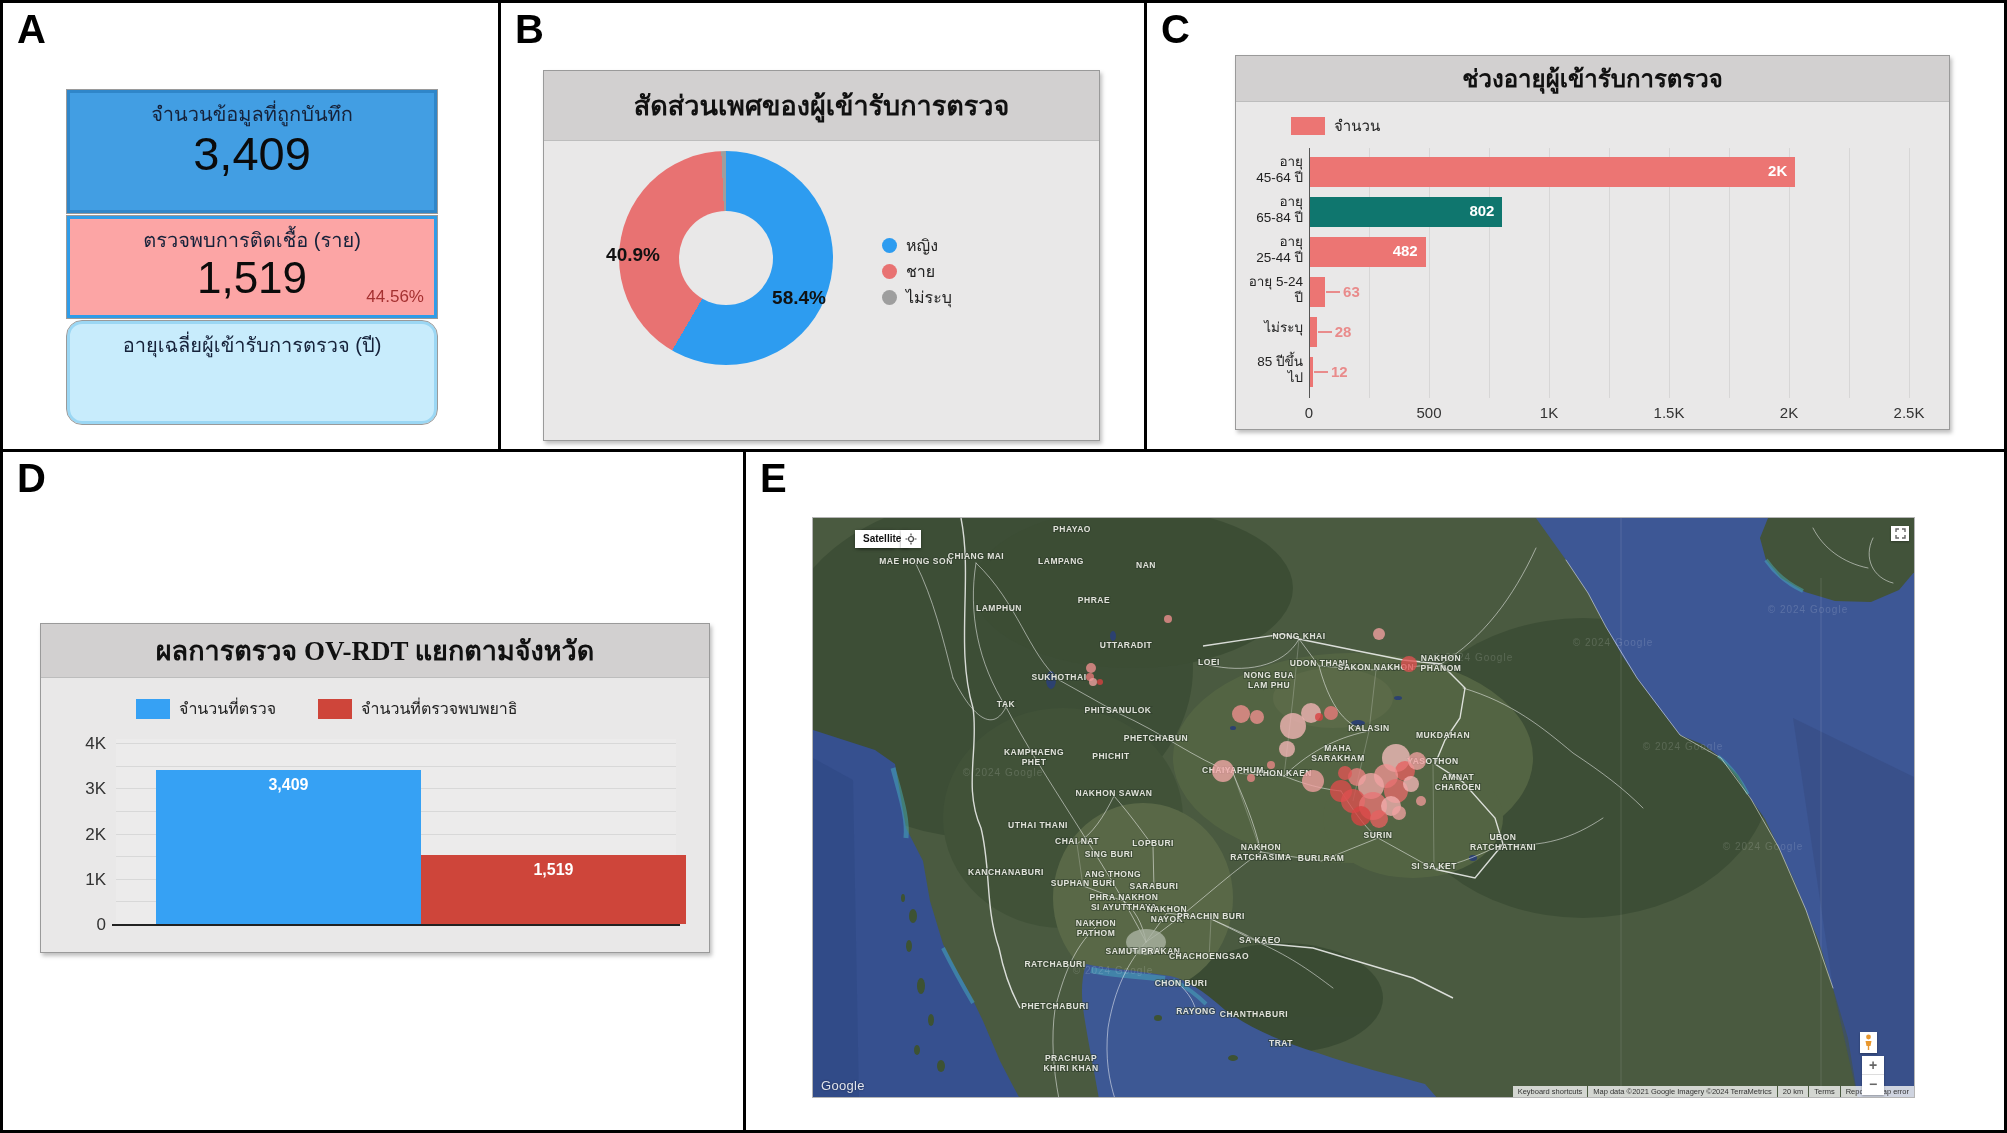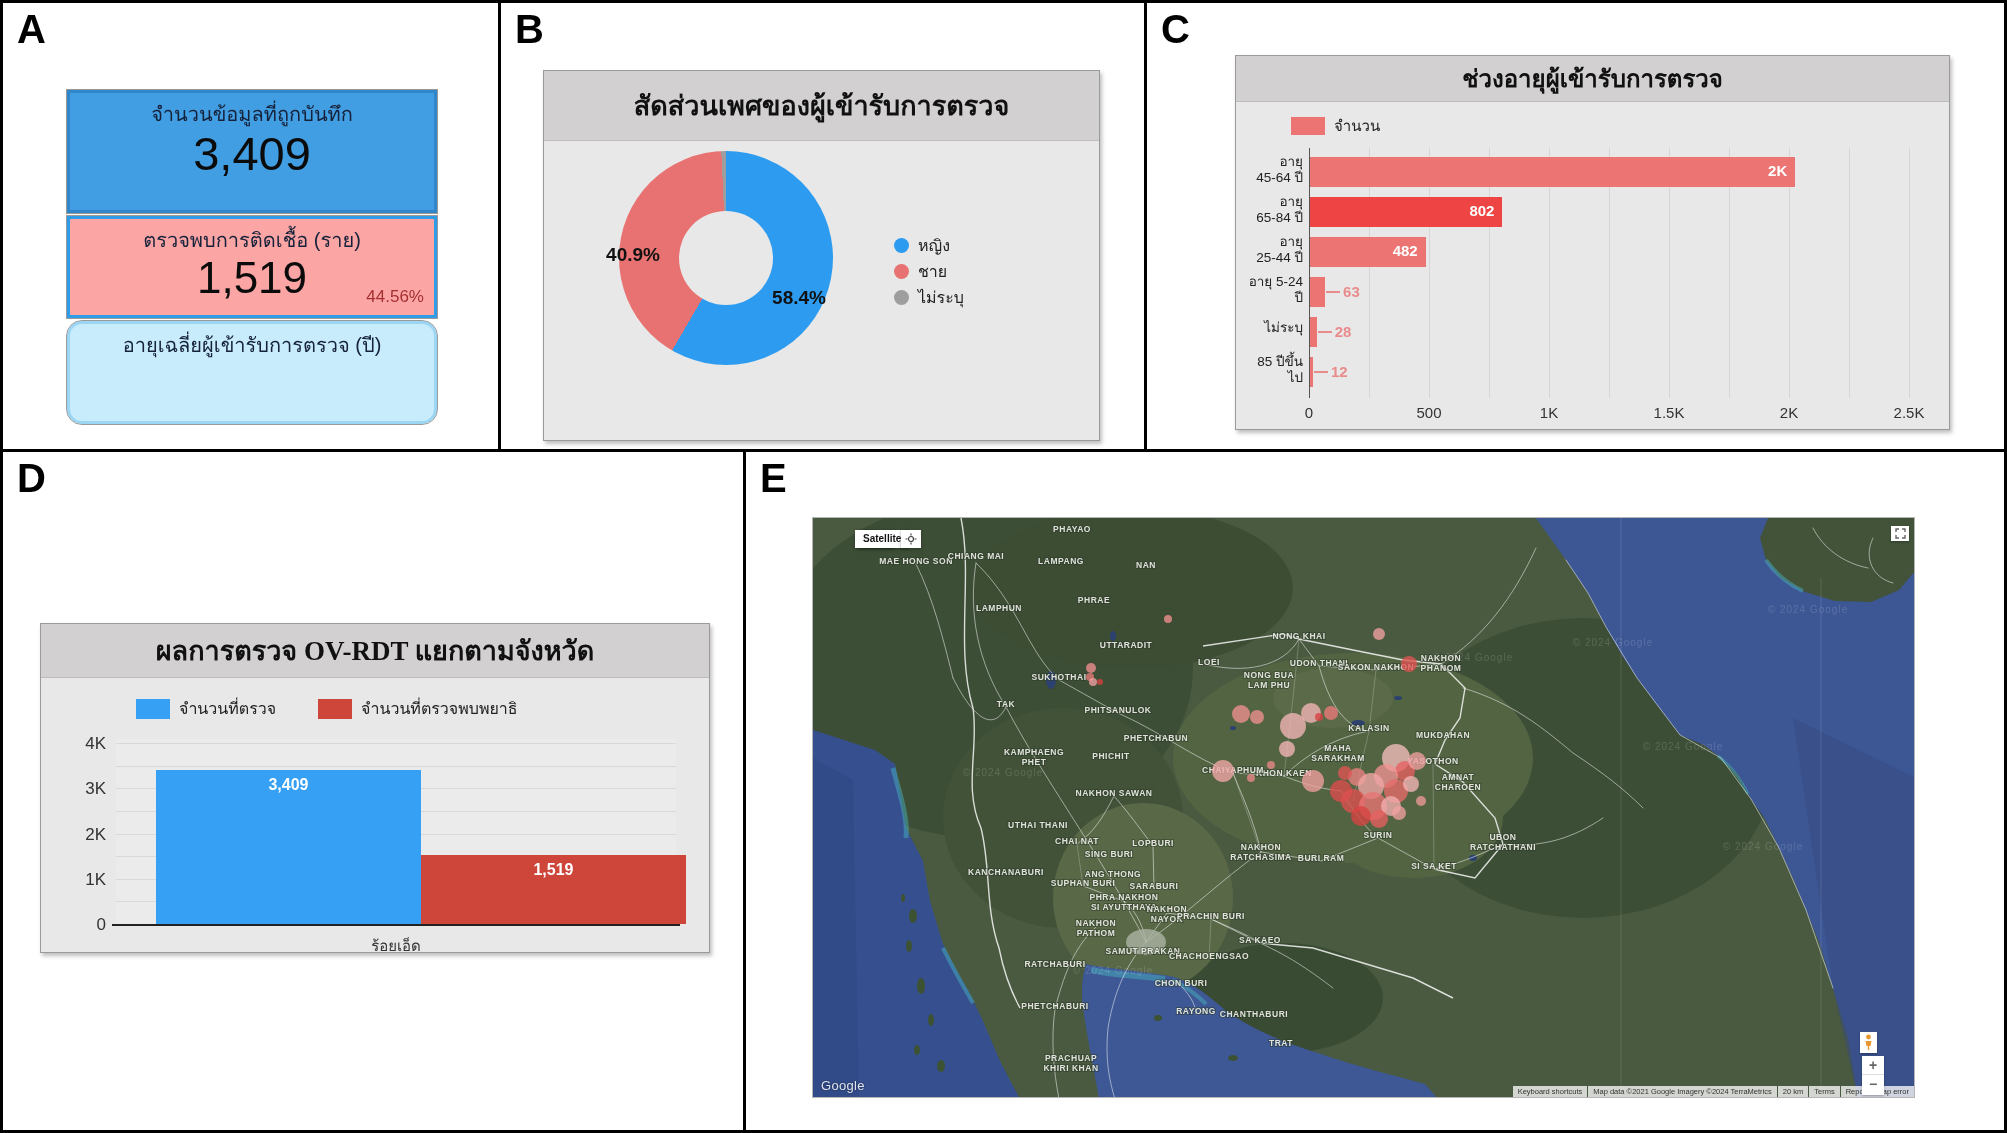--- a/index.html
+++ b/index.html
@@ -24,21 +24,21 @@
   .chartbox{position:absolute;background:#e9e8e8;border:1px solid #9a9a9a;box-shadow:2px 3px 4px rgba(0,0,0,.25);}
   .ctitle{background:#d2d0d0;border-bottom:1px solid #bdbdbd;text-align:center;font-family:"Liberation Serif","DejaVu Serif",serif;font-weight:bold;color:#111;}
   #boxB{left:42px;top:67px;width:557px;height:371px;}
   #boxB .ctitle{height:70px;line-height:70px;font-size:27px;}
   #plotB{position:relative;width:100%;height:298px;}
   .donut{position:absolute;left:75px;top:10px;width:214px;height:214px;border-radius:50%;}
   .donut::after{content:"";position:absolute;left:60px;top:60px;width:94px;height:94px;border-radius:50%;background:#e9e8e8;}
   .pct{position:absolute;width:66px;text-align:center;font-size:19px;color:#111;font-weight:bold;}
   #pct-female{left:222px;top:146px;}
   #pct-male{left:56px;top:103px;}
-  .legendV{position:absolute;left:350px;top:96px;}
+  .legendV{position:absolute;left:338px;top:96px;}
   .lrow{display:flex;align-items:center;margin-bottom:9px;height:17px;}
   .ldot{width:15px;height:15px;border-radius:50%;margin-right:9px;flex:none;}
   .llab{font-size:16px;color:#222;}
   
   #boxC{left:88px;top:52px;width:715px;height:375px;}
   #boxC .ctitle{height:46px;line-height:46px;font-size:24px;}
   #legendC{position:absolute;left:55px;top:58px;display:flex;align-items:center;}
   .cswatch{width:34px;height:18px;margin-right:9px;}
   .cslab{font-size:15px;color:#222;}
   #hplot{position:absolute;left:73px;top:96px;width:600px;height:240px;}
@@ -164,21 +164,21 @@
             <div>อายุ</div>
             <div>45-64 ปี</div>
           </div>
           <div class="hbar" style="top: 5px; width: 485.28px; height: 30px; background: rgb(236, 117, 115);">
             <span class="hval-in">2K</span>
           </div>
           <div class="hcat" style="top: 42px;">
             <div>อายุ</div>
             <div>65-84 ปี</div>
           </div>
-          <div class="hbar" style="top: 45px; width: 192.48px; height: 30px; background: #ef4444;">
+          <div class="hbar" style="top: 45px; width: 192.48px; height: 30px; background: #0f766e;">
             <span class="hval-in">802</span>
           </div>
           <div class="hcat" style="top: 82px;">
             <div>อายุ</div>
             <div>25-44 ปี</div>
           </div>
           <div class="hbar" style="top: 85px; width: 115.68px; height: 30px; background: rgb(236, 117, 115);">
             <span class="hval-in">482</span>
           </div>
           <div class="hcat" style="top: 122px;">
@@ -214,21 +214,20 @@
             <span class="dswatch" style="background: rgb(54, 161, 244);"></span>
             <span class="dllab">จำนวนที่ตรวจ</span>
           </div>
           <div class="dlrow">
             <span class="dswatch" style="background: rgb(206, 69, 58);"></span>
             <span class="dllab">จำนวนที่ตรวจพบพยาธิ</span>
           </div>
         </div>
       <div id="vplot">
         <div class="baseline"></div>
-        <div class="dcat">ร้อยเอ็ด</div>
       <div class="hgrid" style="top: 162.375px;"></div>
           <div class="hgrid" style="top: 139.75px;"></div>
           <div class="hgrid" style="top: 117.125px;"></div>
           <div class="hgrid" style="top: 94.5px;"></div>
           <div class="hgrid" style="top: 71.875px;"></div>
           <div class="hgrid" style="top: 49.25px;"></div>
           <div class="hgrid" style="top: 26.625px;"></div>
           <div class="hgrid" style="top: 4px;"></div>
           <div class="vtick" style="top: 176px;">0</div>
           <div class="vtick" style="top: 130.75px;">1K</div>

